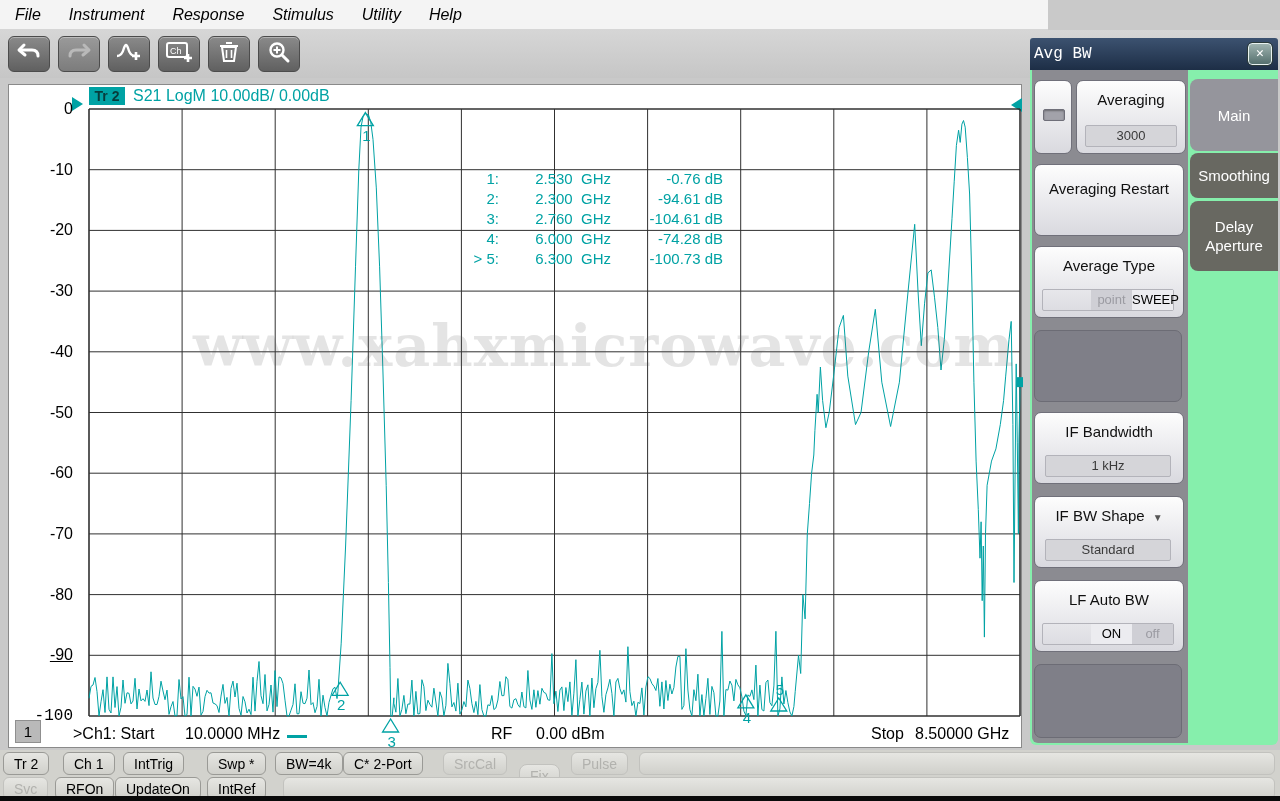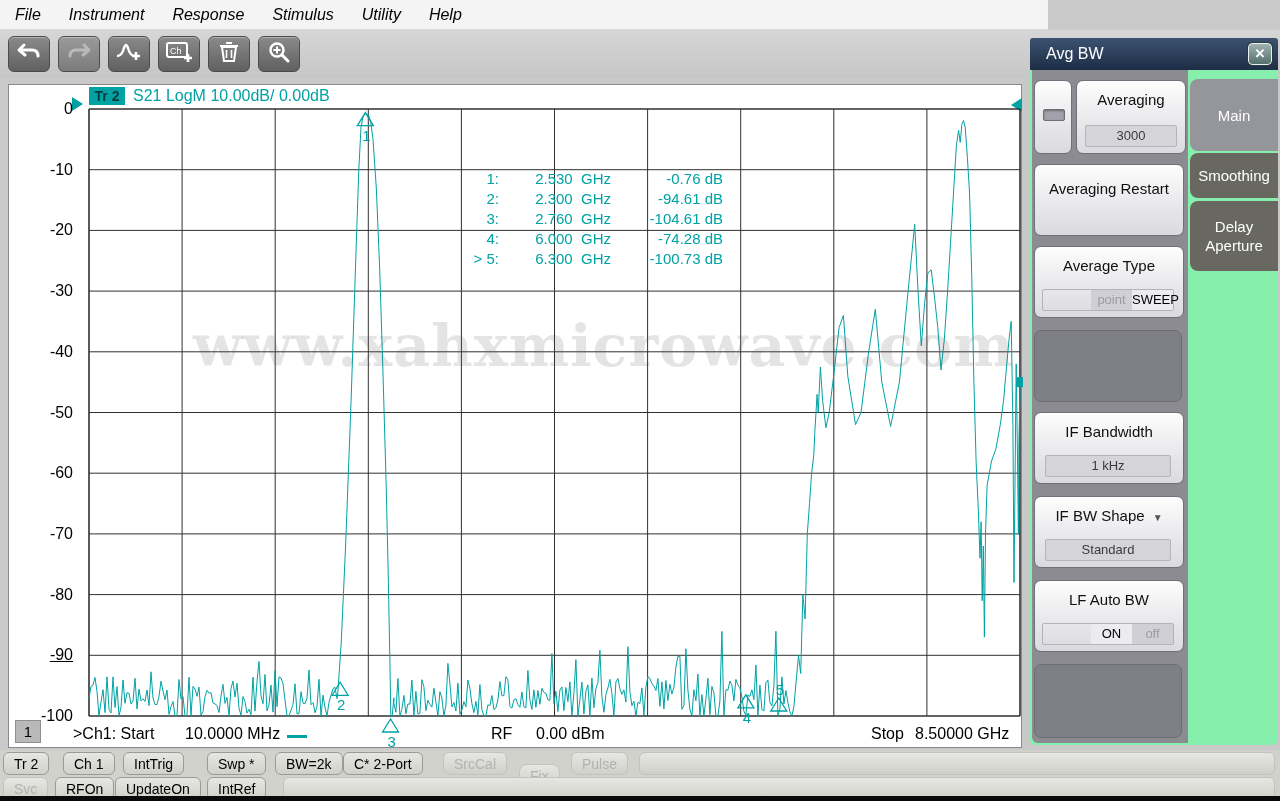--- a/index.html
+++ b/index.html
@@ -55,21 +55,21 @@
   
   .watermark { position:absolute; left:193px; top:312px; width:900px;
                font-family:"DejaVu Serif", serif; font-size:57px; font-weight:bold;
                color:rgba(90,90,90,0.16); letter-spacing:1px; z-index:50;
                pointer-events:none; white-space:nowrap; }
 
   
   .panel { position:absolute; left:1030px; top:38px; width:248px; height:707px; }
   .panel-title { position:absolute; left:0; top:0; width:248px; height:32px;
                  background:linear-gradient(#3c5270,#1d2e46); border-radius:3px 3px 0 0;
-                 color:#fff; font-size:16px; line-height:32px; padding-left:16px; }
+                 color:#fff; font-size:16px; line-height:32px; padding-left:4px;font-family:Liberation Mono, monospace; }
   .panel-close { position:absolute; right:6px; top:5px; width:24px; height:22px;
                  background:linear-gradient(#9fb3b0,#55706e); border:1px solid #e8f2f0;
                  outline:1px solid #2a3a3a; border-radius:4px; color:#fff; font-size:13px;
                  font-weight:bold; display:flex; align-items:center; justify-content:center; }
   .panel-body { position:absolute; left:0; top:32px; width:248px; height:675px; background:#86efac; border-radius:0 0 6px 6px; }
   .btn-col { position:absolute; left:2px; top:0; width:156px; height:673px;
              background:#8b8b91; border-radius:0 0 0 6px; }
   .pbtn { position:absolute; background:linear-gradient(#fdfdfd,#d9d9df);
           border:1px solid #70707a; border-radius:7px; color:#101010;
           font-size:15px; text-align:center; }
@@ -169,21 +169,21 @@
       <div class="ylab" style="left: 18px; top: 15px;">0</div>
       <div class="ylab" style="left: 18px; top: 75.7px;">-10</div>
       <div class="ylab" style="left: 18px; top: 136.4px;">-20</div>
       <div class="ylab" style="left: 18px; top: 197.1px;">-30</div>
       <div class="ylab" style="left: 18px; top: 257.8px;">-40</div>
       <div class="ylab" style="left: 18px; top: 318.5px;">-50</div>
       <div class="ylab" style="left: 18px; top: 379.2px;">-60</div>
       <div class="ylab" style="left: 18px; top: 439.9px;">-70</div>
       <div class="ylab" style="left: 18px; top: 500.6px;">-80</div>
       <div class="ylab" style="left: 18px; top: 561.3px; text-decoration: underline;">-90</div>
-      <div class="ylab" style="left: 18px; top: 622px;">-100</div>
+      <div class="ylab" style="left: 18px; top: 622px; font-family: Liberation Mono, monospace;">-100</div>
     </div>
   <svg id="plot" class="plot-svg" width="932" height="660">
       <line x1="8" y1="0" x2="8" y2="607" stroke="#303030" stroke-width="1.6"></line>
       <line x1="101.1" y1="0" x2="101.1" y2="607" stroke="#303030" stroke-width="1"></line>
       <line x1="194.2" y1="0" x2="194.2" y2="607" stroke="#303030" stroke-width="1"></line>
       <line x1="287.3" y1="0" x2="287.3" y2="607" stroke="#303030" stroke-width="1"></line>
       <line x1="380.4" y1="0" x2="380.4" y2="607" stroke="#303030" stroke-width="1"></line>
       <line x1="473.5" y1="0" x2="473.5" y2="607" stroke="#303030" stroke-width="1"></line>
       <line x1="566.6" y1="0" x2="566.6" y2="607" stroke="#303030" stroke-width="1"></line>
       <line x1="659.7" y1="0" x2="659.7" y2="607" stroke="#303030" stroke-width="1"></line>
@@ -317,21 +317,21 @@
         <div class="tab inactive" style="top: 131px; height: 70px;">Delay Aperture</div>
       </div>
   </div>
 </div>
 
 <div class="statusbar" id="statusbar">
     <div class="sbtn" style="left: 3px; top: 2px;">Tr 2</div>
     <div class="sbtn" style="left: 63px; top: 2px;">Ch 1</div>
     <div class="sbtn" style="left: 123px; top: 2px;">IntTrig</div>
     <div class="sbtn" style="left: 207px; top: 2px;">Swp *</div>
-    <div class="sbtn" style="left: 275px; top: 2px;">BW=2k</div>
+    <div class="sbtn" style="left: 275px; top: 2px;">BW=4k</div>
     <div class="sbtn" style="left: 343px; top: 2px;">C* 2-Port</div>
     <div class="sbtn dim" style="left: 443px; top: 2px;">SrcCal</div>
     <div class="sbtn dim" style="left: 519px; top: 14px; border-radius: 8px;">Fix</div>
     <div class="sbtn dim" style="left: 571px; top: 2px;">Pulse</div>
     <div class="sbtn dim" style="left: 639px; top: 2px; width: 636px; padding: 0px;"></div>
     <div class="sbtn dim" style="left: 3px; top: 27px;">Svc</div>
     <div class="sbtn" style="left: 55px; top: 27px;">RFOn</div>
     <div class="sbtn" style="left: 115px; top: 27px;">UpdateOn</div>
     <div class="sbtn" style="left: 207px; top: 27px;">IntRef</div>
     <div class="sbtn dim" style="left: 283px; top: 27px; width: 992px; padding: 0px;"></div>

